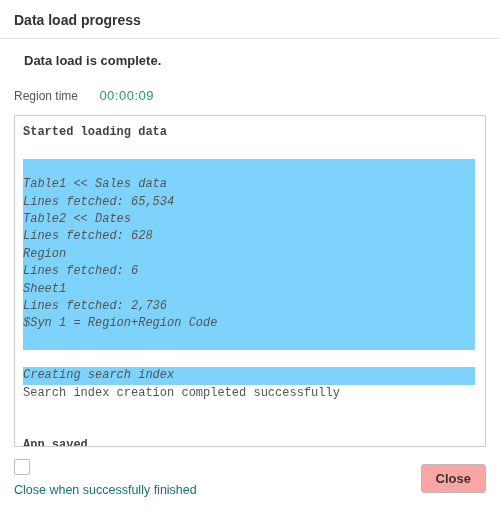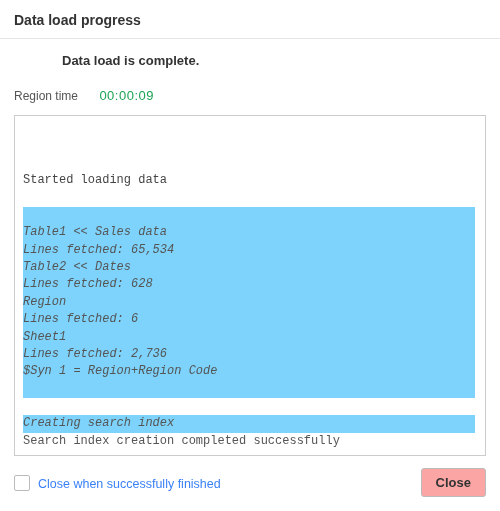--- a/index.html
+++ b/index.html
@@ -20,24 +20,23 @@
     .header {
       padding: 12px 14px 10px;
       border-bottom: 1px solid #e6e6e6;
     }
     .header h2 {
       font-size: 14px;
       font-weight: bold;
       color: #333;
     }
     .status {
-      padding: 14px 14px 4px;
+      padding: 14px 24px 4px;
       font-size: 13px;
       font-weight: bold;
-      margin-left: 48px;
     }
     .elapsed {
       padding: 16px 14px 12px;
       font-size: 12px;
       color: #555;
     }
     .elapsed .time {
       font-family: Liberation Sans, sans-serif;
       color: #1fa355;
       margin-left: 18px;
@@ -54,35 +53,36 @@
     .log {
       font-family: "Courier New", monospace;
       font-size: 12px;
       line-height: 1.45;
       padding: 8px 10px 8px 8px;
       overflow-y: scroll;
       height: 100%;
       white-space: pre;
       color: #555;
     }
-    .log .bold { font-weight: normal; color: #444; margin-top: 48px; }
+    .log .bold { font-weight: bold; color: #444; }
     .log .hl { background: #7dd3fc; display: block; font-style: italic; }
     .log .plain { display: block; }
     .footer {
       display: flex;
       align-items: center;
       justify-content: space-between;
       padding: 12px 14px 14px;
     }
     .chk-wrap {
       display: flex;
-      align-items: flex-end;
+      align-items: flex-start;
       gap: 8px;
       font-size: 12.5px;
-      color: #3b82f6;
+      color: #0f766e;
+      flex-direction: column;
     }
     .chk {
       width: 16px;
       height: 16px;
       border: 1px solid #bbb;
       border-radius: 2px;
       background: #fff;
       display: inline-block;
     }
     .btn {

